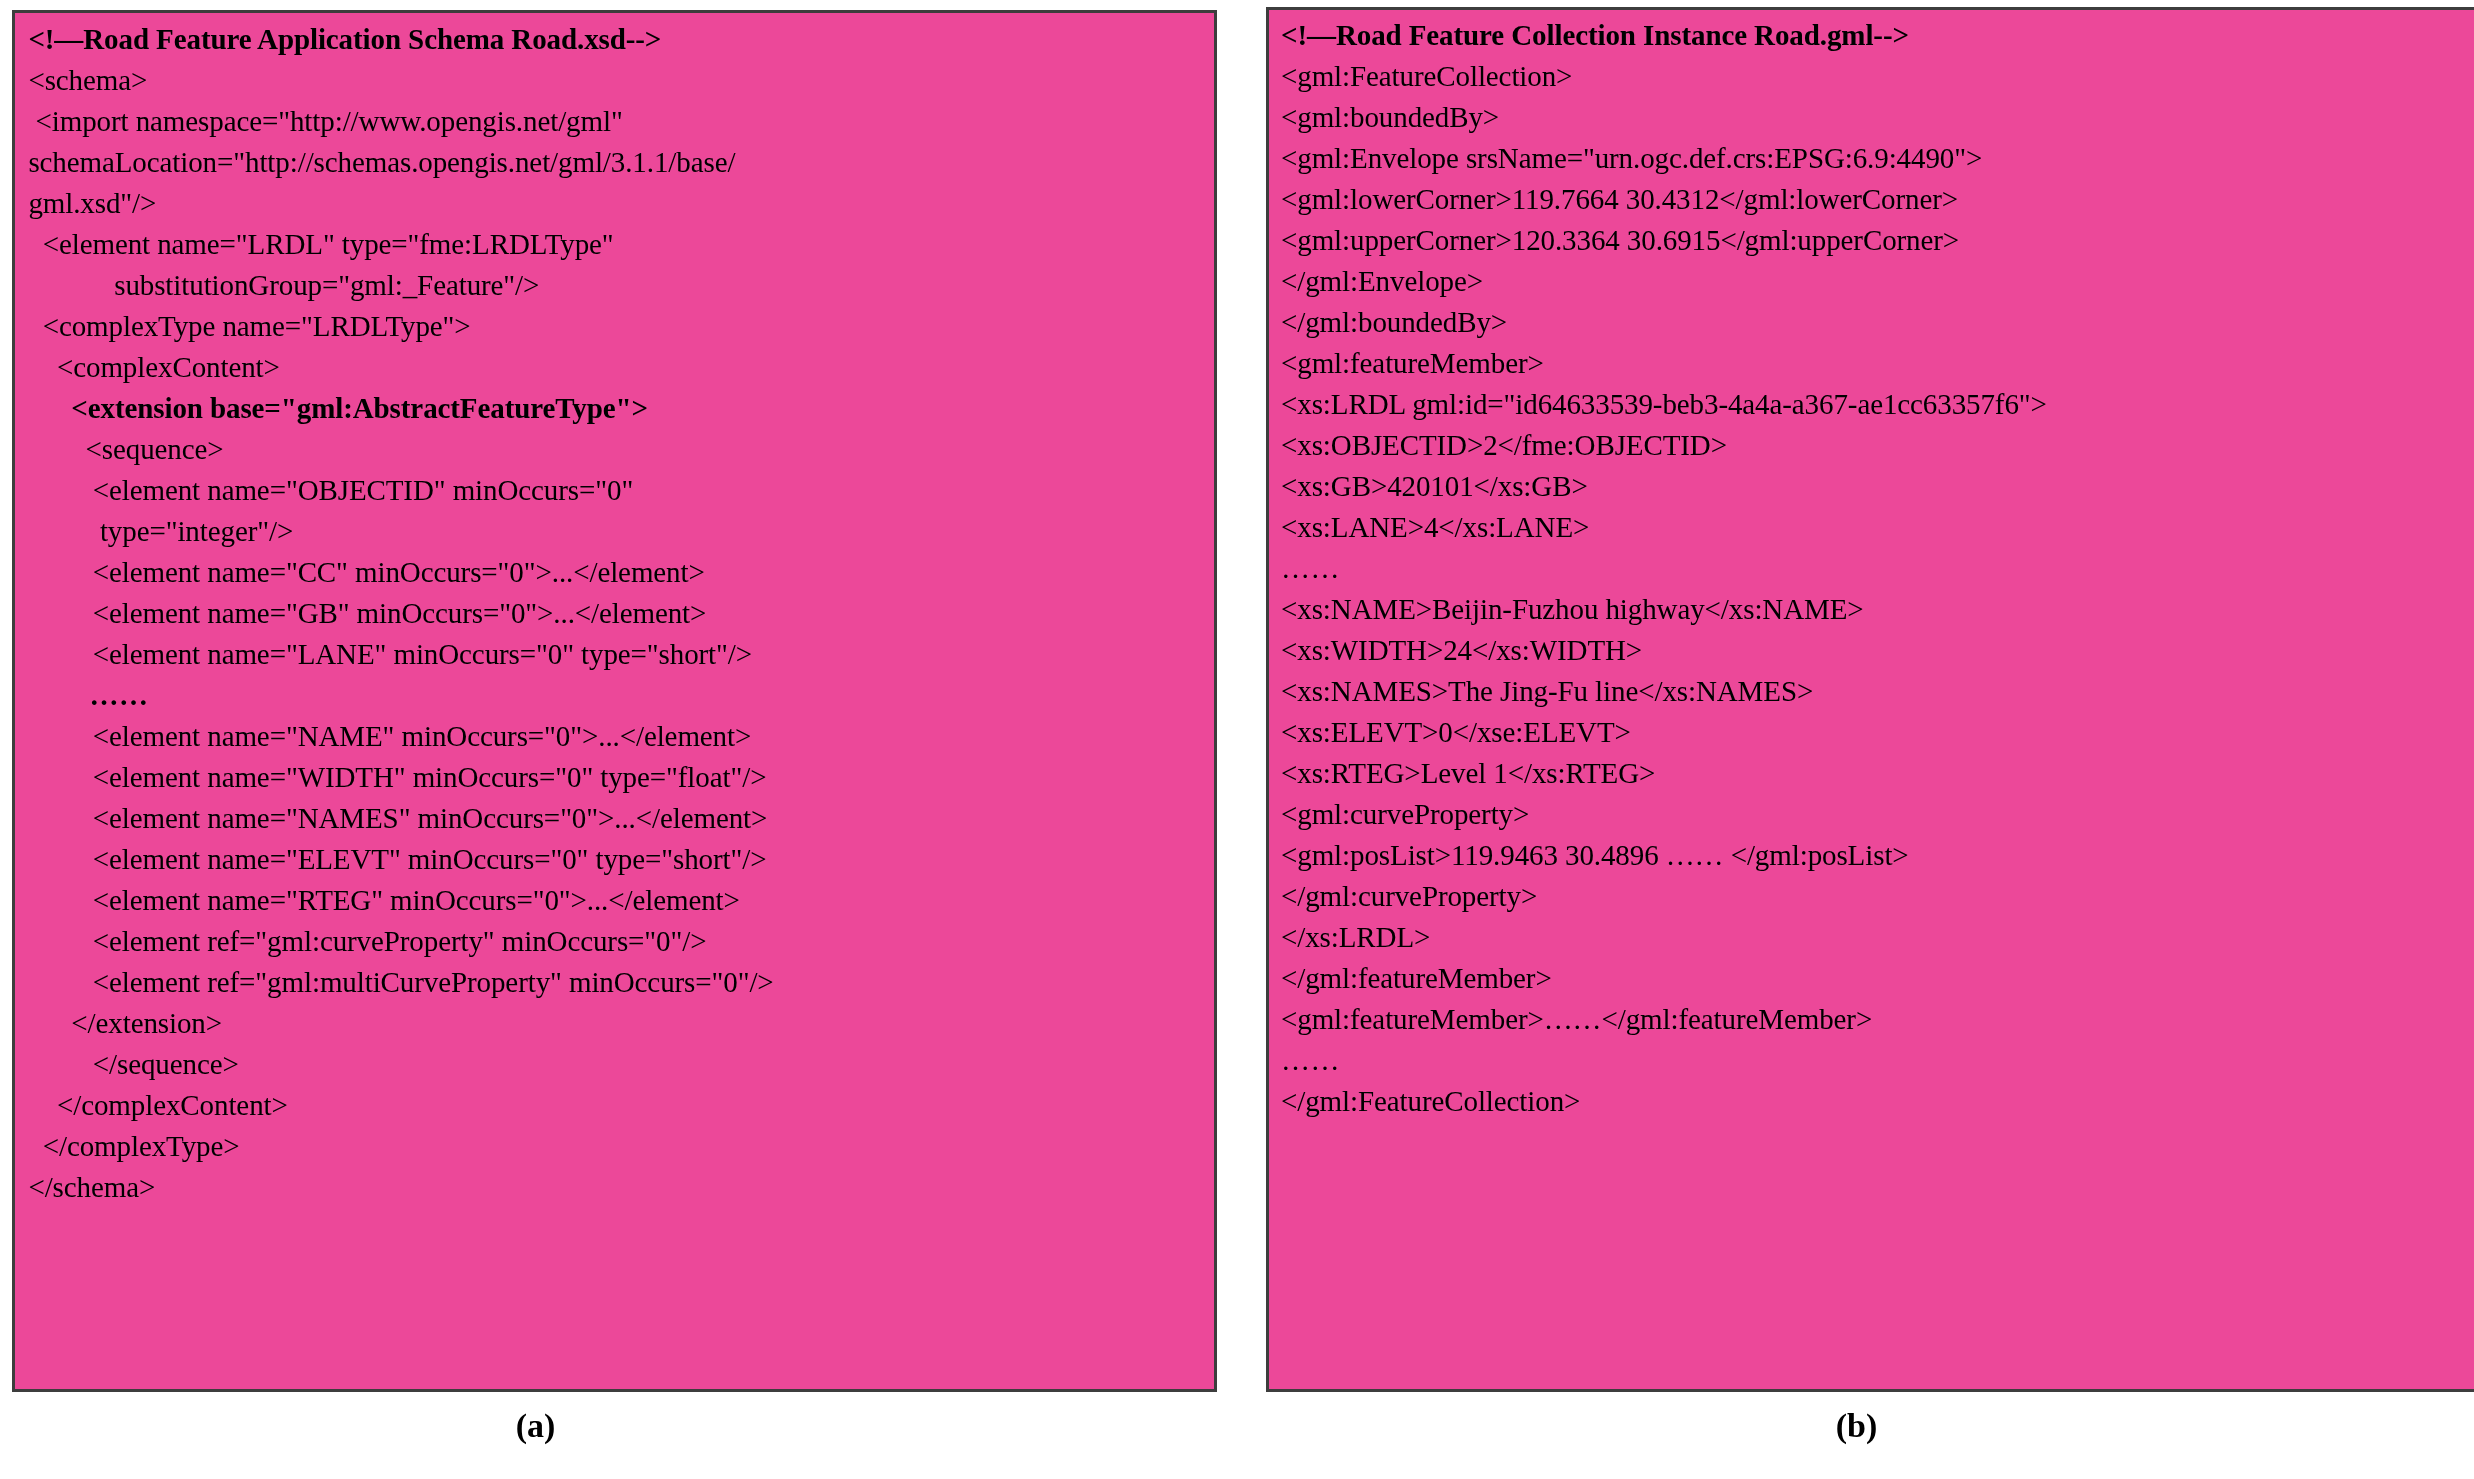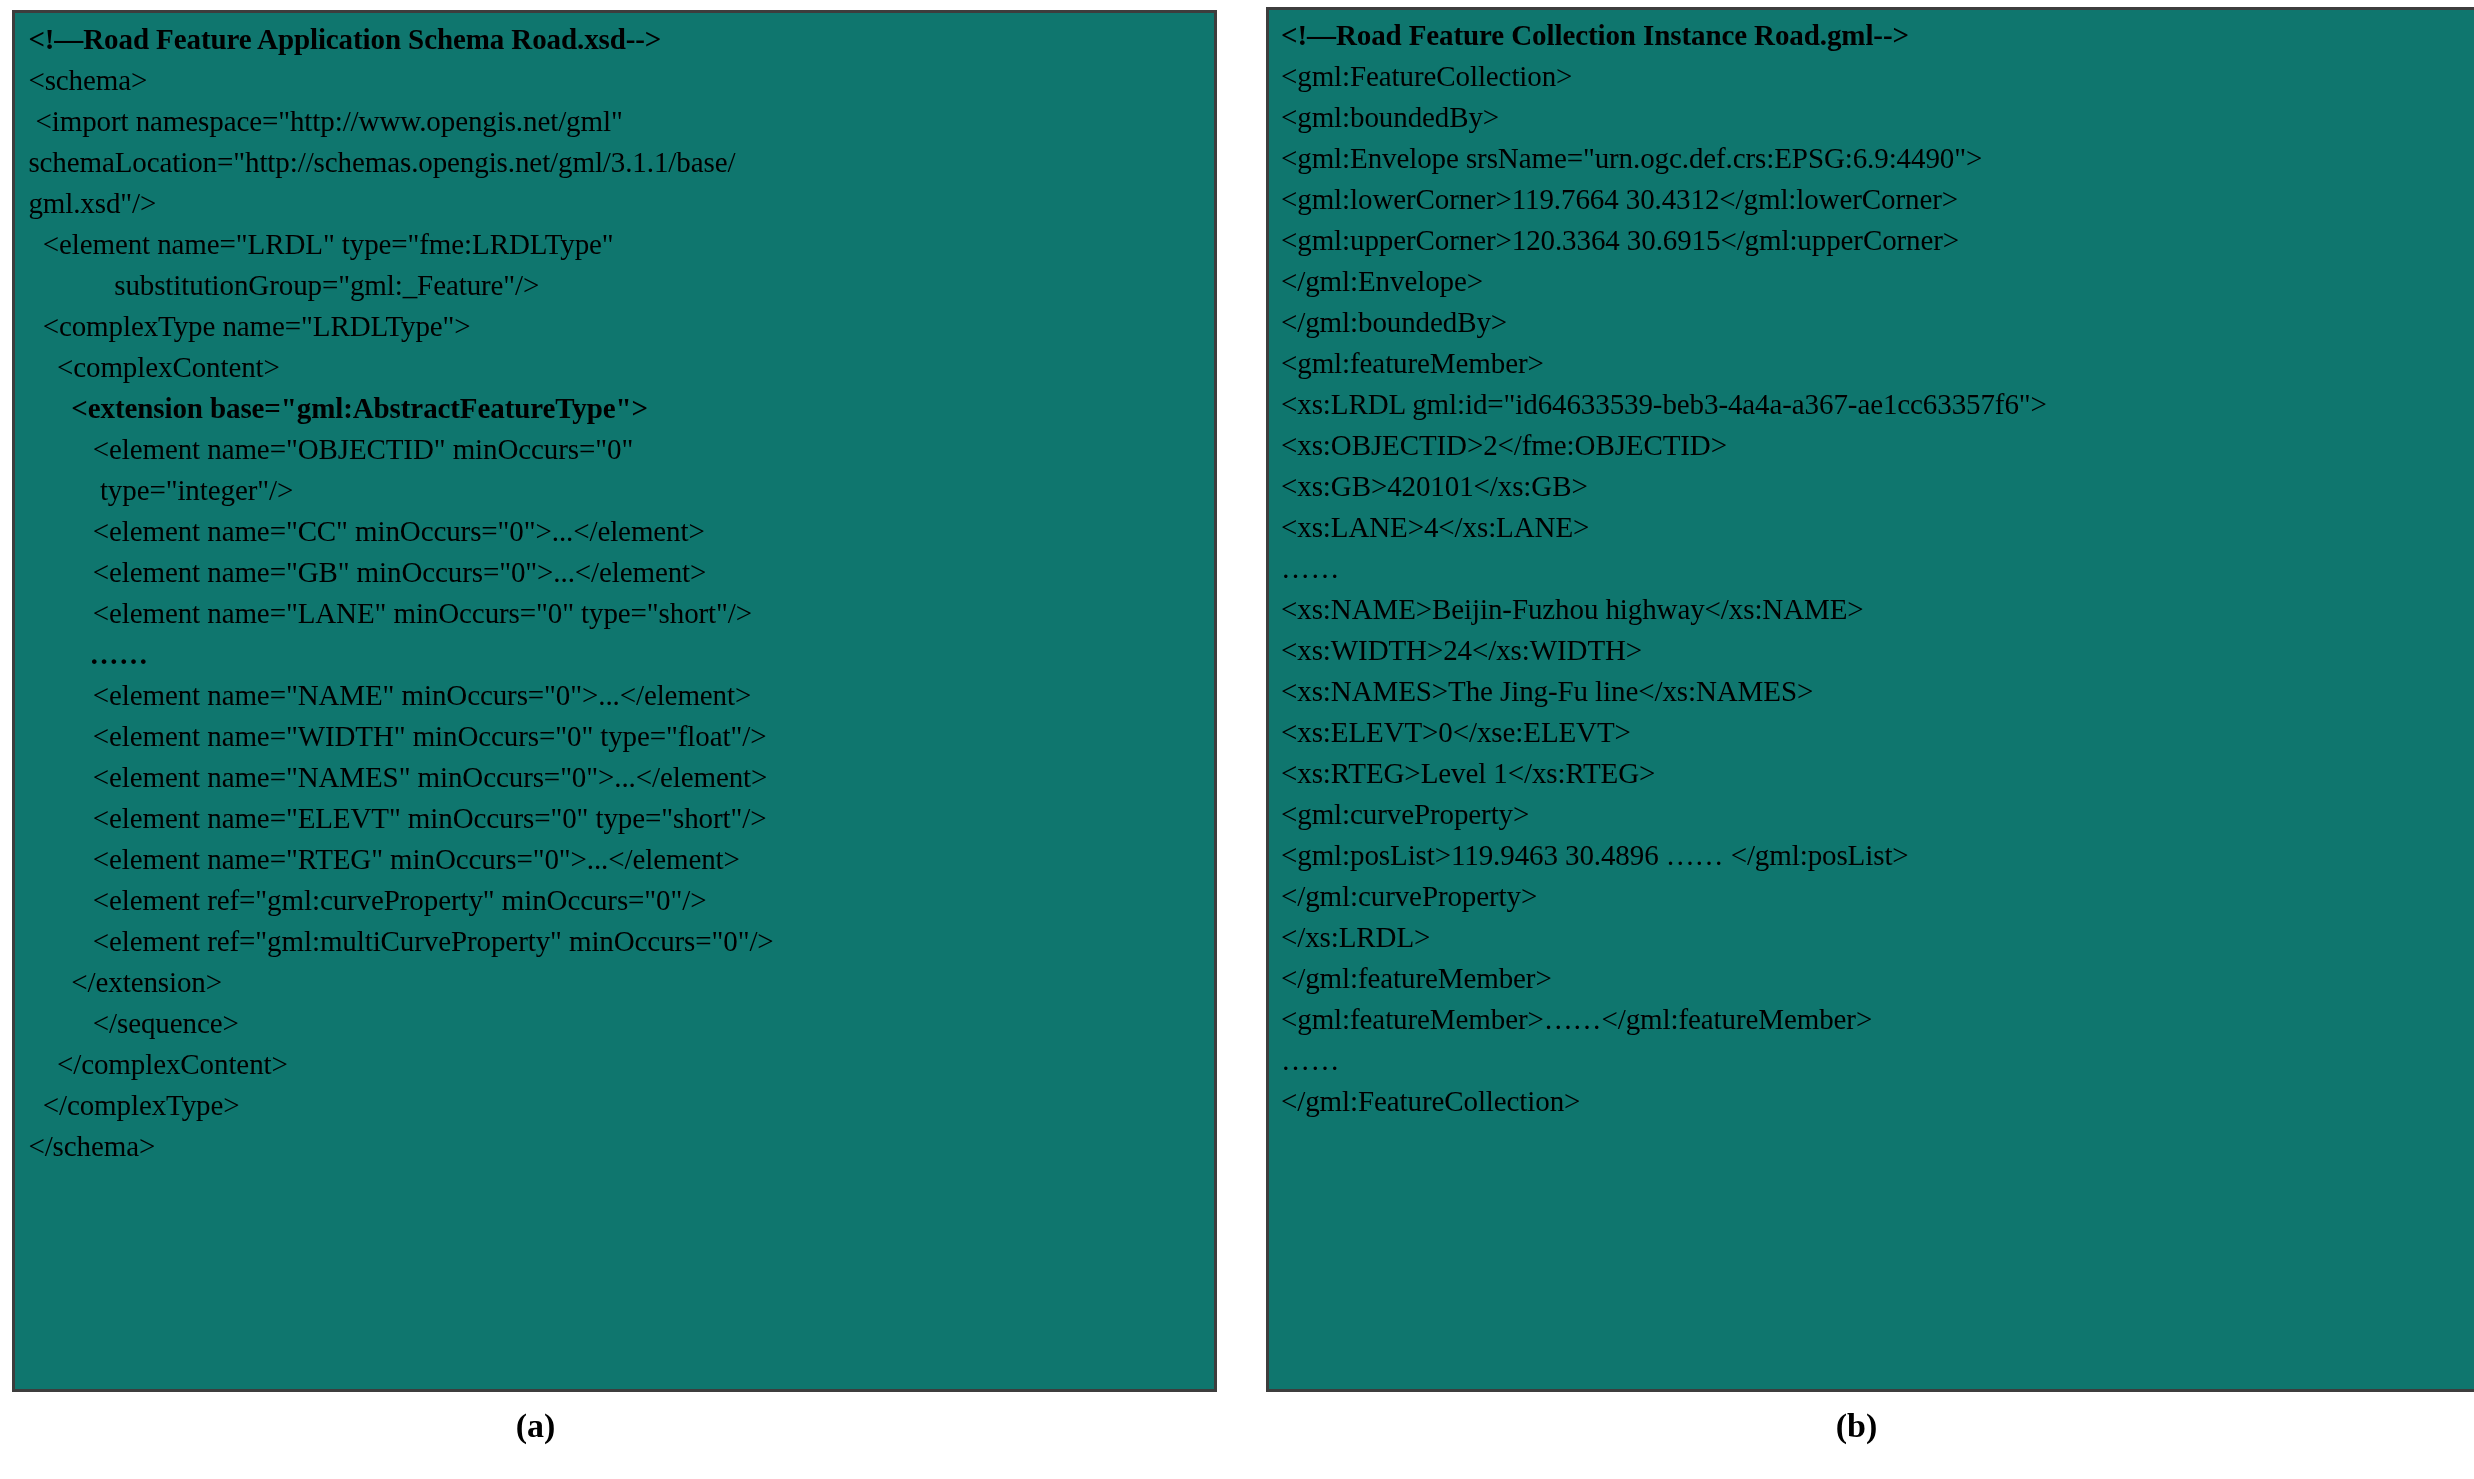--- a/index.html
+++ b/index.html
@@ -18,21 +18,21 @@
   .figure {
     position: absolute;
     left: 0; top: 0;
     width: 2475px;
     height: 1480px;
   }
   .panel {
     position: absolute;
     box-sizing: border-box;
     border: 3.7px solid #3d3d3d;
-    background: #0f766e;
+    background: #ec4899;
   }
   #panel-a {
     left: 12px;
     top: 10.4px;
     width: 1205px;
     height: 1382px;
   }
   #panel-b {
     left: 1266px;
     top: 7.4px;
@@ -95,20 +95,21 @@
         <div class="line b">&lt;!—Road Feature Application Schema Road.xsd--&gt;</div>
         <div class="line">&lt;schema&gt;</div>
         <div class="line"> &lt;import namespace="http://www.opengis.net/gml"</div>
         <div class="line">schemaLocation="http://schemas.opengis.net/gml/3.1.1/base/</div>
         <div class="line">gml.xsd"/&gt;</div>
         <div class="line">  &lt;element name="LRDL" type="fme:LRDLType"</div>
         <div class="line">            substitutionGroup="gml:_Feature"/&gt;</div>
         <div class="line">  &lt;complexType name="LRDLType"&gt;</div>
         <div class="line">    &lt;complexContent&gt;</div>
         <div class="line b">      &lt;extension base="gml:AbstractFeatureType"&gt;</div>
+        <div class="line">        &lt;sequence&gt;</div>
         <div class="line">         &lt;element name="OBJECTID" minOccurs="0"</div>
         <div class="line">          type="integer"/&gt;</div>
         <div class="line">         &lt;element name="CC" minOccurs="0"&gt;...&lt;/element&gt;</div>
         <div class="line">         &lt;element name="GB" minOccurs="0"&gt;...&lt;/element&gt;</div>
         <div class="line">         &lt;element name="LANE" minOccurs="0" type="short"/&gt;</div>
         <div class="line b dots">        ……</div>
         <div class="line">         &lt;element name="NAME" minOccurs="0"&gt;...&lt;/element&gt;</div>
         <div class="line">         &lt;element name="WIDTH" minOccurs="0" type="float"/&gt;</div>
         <div class="line">         &lt;element name="NAMES" minOccurs="0"&gt;...&lt;/element&gt;</div>
         <div class="line">         &lt;element name="ELEVT" minOccurs="0" type="short"/&gt;</div>

